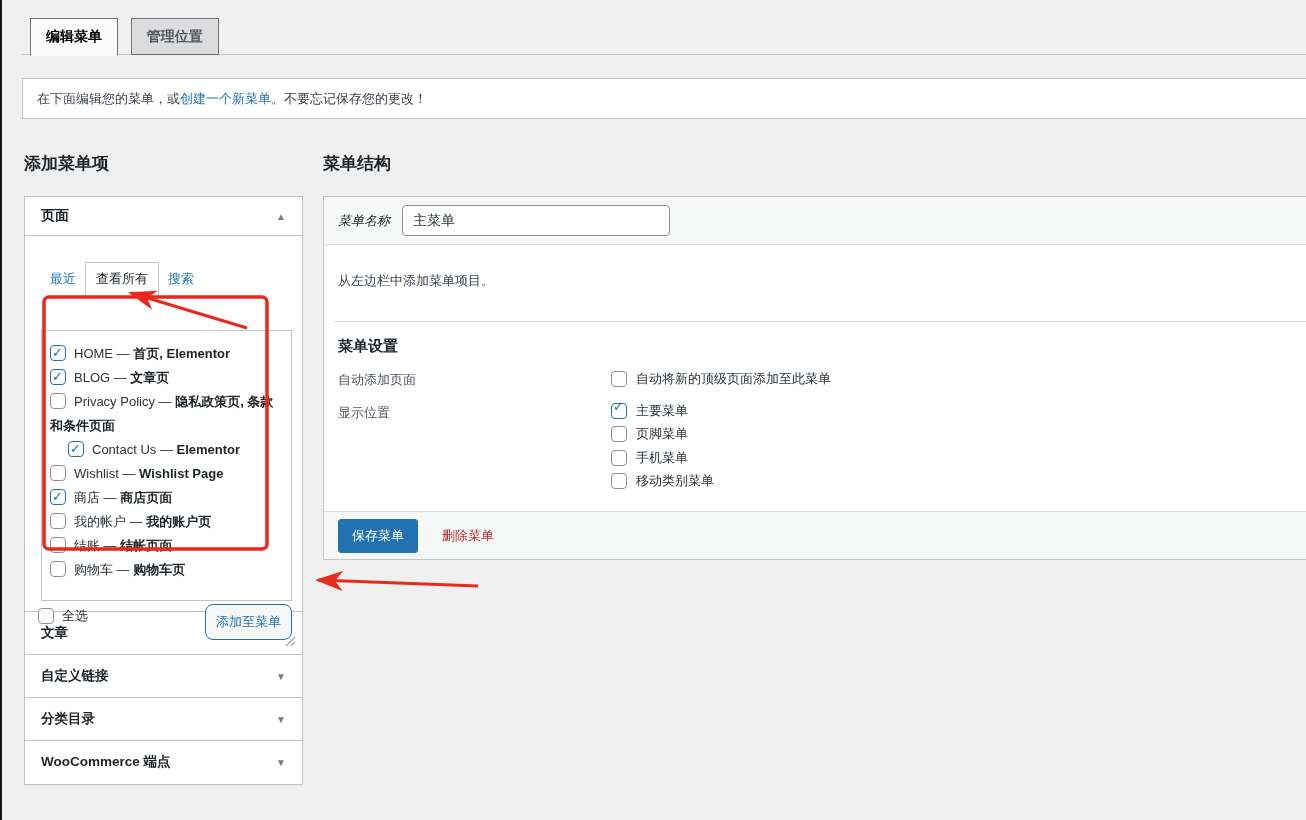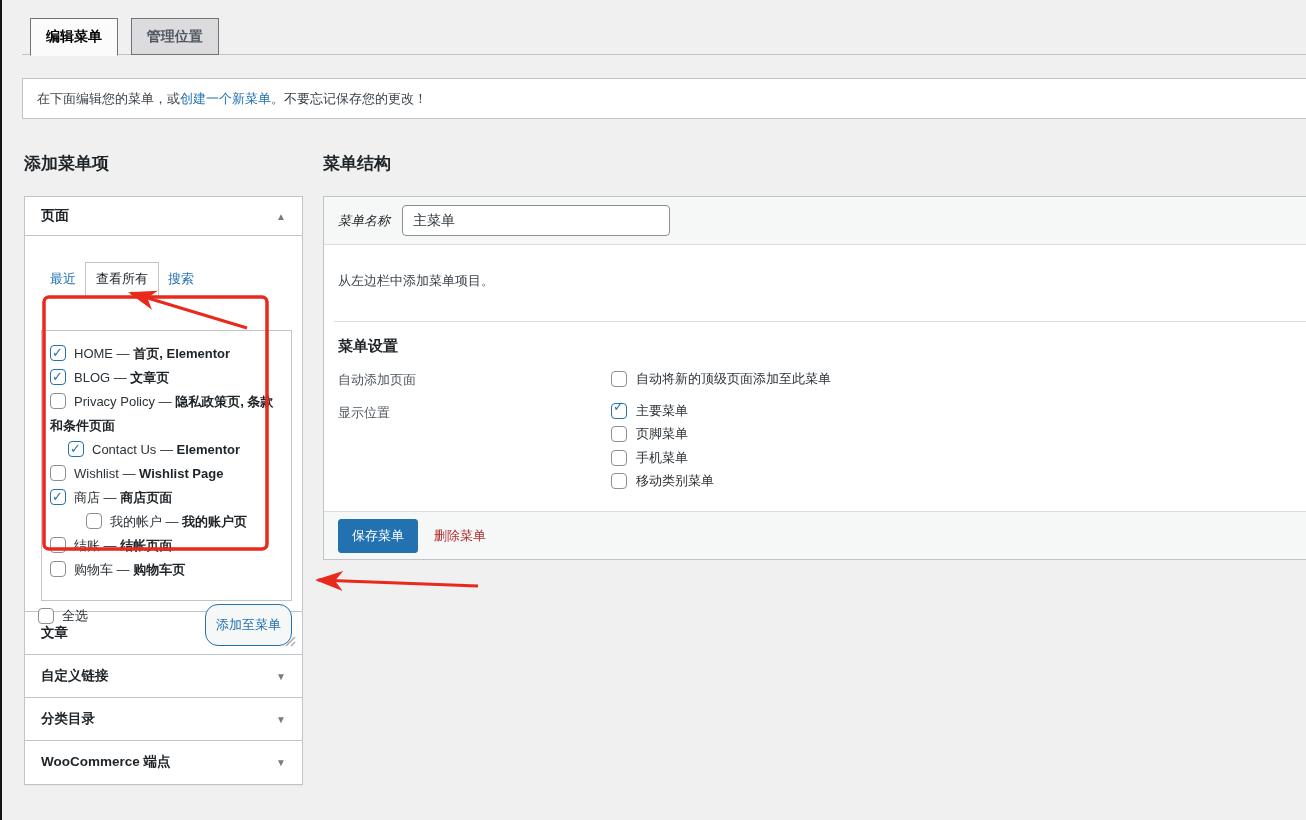--- a/index.html
+++ b/index.html
@@ -63,22 +63,22 @@
     display:inline-block; width:16px; height:16px; border:1px solid #8c8f94; border-radius:4px;
     background:#fff; vertical-align:-3px; margin-right:8px; position:relative; cursor:pointer;
     flex:none;
   }
   .wp-check.checked { border-color:#2271b1; }
   .wp-check.checked::after {
     content:"\2713"; position:absolute; left:1px; top:-5px; font-size:13px; font-weight:bold; color:#2271b1;
   }
   .select-all-row { position:absolute; left:13px; top:371px; display:flex; align-items:center; font-size:13px; }
   .add-to-menu-btn {
-    position:absolute; left:180px; top:368px; width:87px; height:42px;
-    background:#f6f7f7; border:1px solid #2271b1; border-radius:13px; color:#2271b1;
+    position:absolute; left:180px; top:368px; width:87px; height:36px;
+    background:#f6f7f7; border:1px solid #2271b1; border-radius:8px; color:#2271b1;
     font-size:13px; cursor:pointer; font-family:inherit;
   }
   .resize-grip { position:absolute; right:6px; top:399px; }
 
   .accordion-row {
     height:43px; border-top:1px solid #c3c4c7; display:flex; align-items:center;
     justify-content:space-between; padding:0 16px; background:#fff; cursor:pointer;gap:48px;
   }
   .accordion-row .title { font-size:13.5px; font-weight:bold; }
 
@@ -103,21 +103,21 @@
   .settings-options { position:absolute; left:287px; }
   .opt-row { display:flex; align-items:center; font-size:13px; color:#2c3338; height:23.5px; cursor:pointer; }
   .menu-footer {
     position:absolute; left:0; right:0; bottom:0; height:48px; background:#f6f7f7;
     border-top:1px solid #dcdcde; display:flex; align-items:center; padding:0 14px;
   }
   .save-btn {
     background:#2271b1; border:1px solid #2271b1; border-radius:3px; color:#fff;
     font-size:13px; padding:7px 13px; cursor:pointer; font-family:inherit;
   }
-  .delete-link { margin-left:16px; font-size:13px; cursor:pointer; }
+  .delete-link { margin-left:24px; font-size:13px; cursor:pointer; }
 
   .anno { position:absolute; left:0; top:0; width:1306px; height:820px; pointer-events:none; z-index:40; }
 </style>
 </head>
 <body>
 
 <div class="admin-edge"></div>
 
 <div class="nav-tab-line"></div>
 <div class="nav-tab-wrapper">
@@ -148,21 +148,21 @@
       <span class="inner-tab">搜索</span>
     </div>
 
     <div class="checklist-box" id="page-items">
         <label class="check-item" style="display: block;"><span class="wp-check checked"></span><span>HOME — </span><b>首页, Elementor</b></label>
         <label class="check-item" style="display: block;"><span class="wp-check checked"></span><span>BLOG — </span><b>文章页</b></label>
         <label class="check-item" style="display: block;"><span class="wp-check"></span><span>Privacy Policy — </span><b>隐私政策页, 条款和条件页面</b></label>
         <label class="check-item" style="display: block; padding-left: 18px;"><span class="wp-check checked"></span><span>Contact Us — </span><b>Elementor</b></label>
         <label class="check-item" style="display: block;"><span class="wp-check"></span><span>Wishlist — </span><b>Wishlist Page</b></label>
         <label class="check-item" style="display: block;"><span class="wp-check checked"></span><span>商店 — </span><b>商店页面</b></label>
-        <label class="check-item" style="display: block; text-align: center;"><span class="wp-check"></span><span>我的帐户 — </span><b>我的账户页</b></label>
+        <label class="check-item" style="display: block;"><span class="wp-check"></span><span>我的帐户 — </span><b>我的账户页</b></label>
         <label class="check-item" style="display: block;"><span class="wp-check"></span><span>结账 — </span><b>结帐页面</b></label>
         <label class="check-item" style="display: block;"><span class="wp-check"></span><span>购物车 — </span><b>购物车页</b></label>
       </div>
 
     <label class="select-all-row">
       <span class="wp-check"></span>
       <span>全选</span>
     </label>
 
     <button class="add-to-menu-btn">添加至菜单</button>

